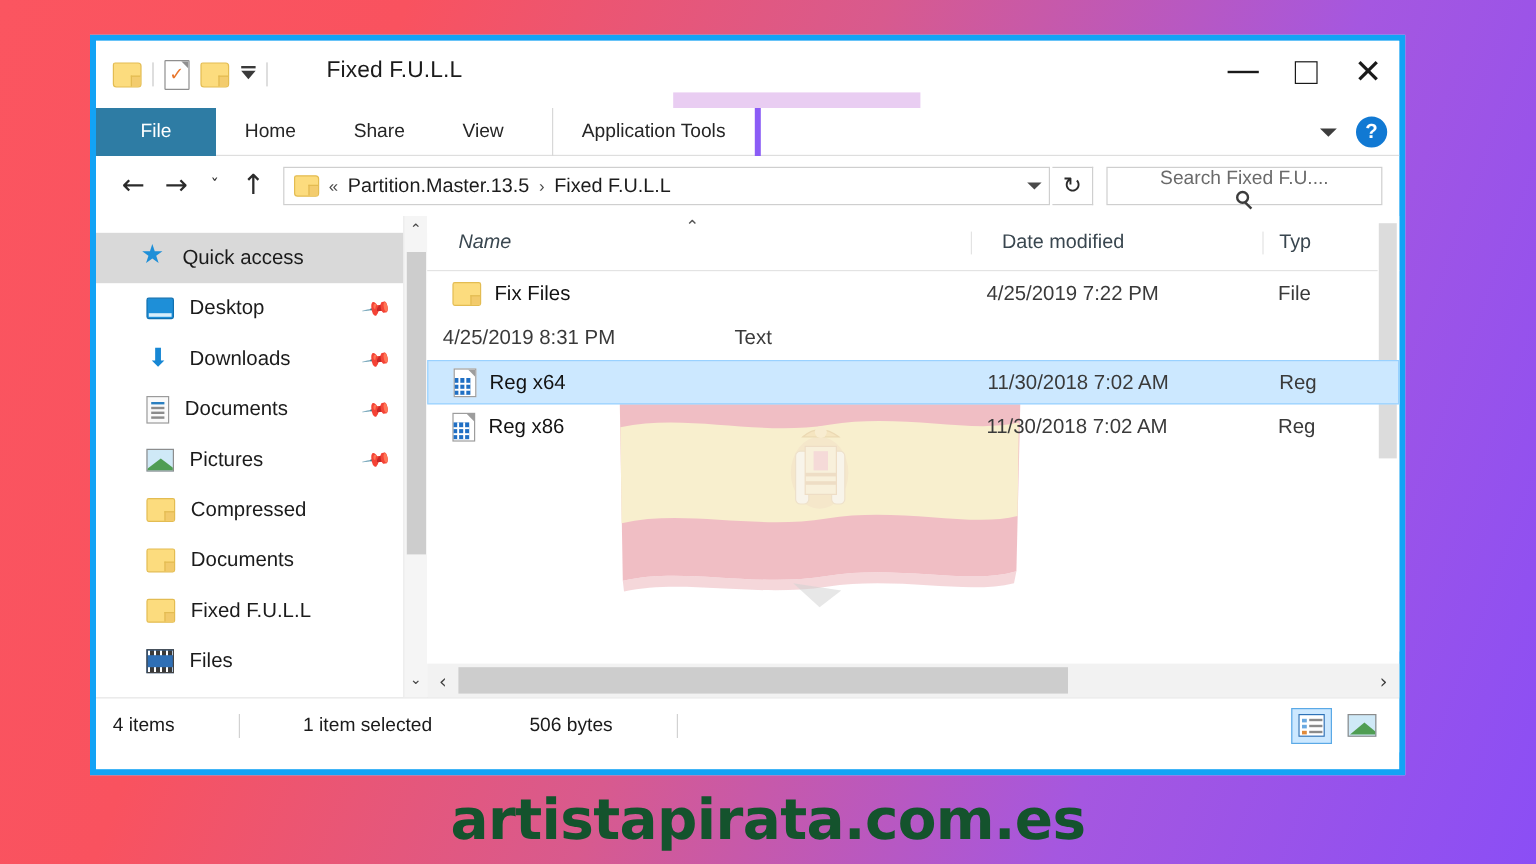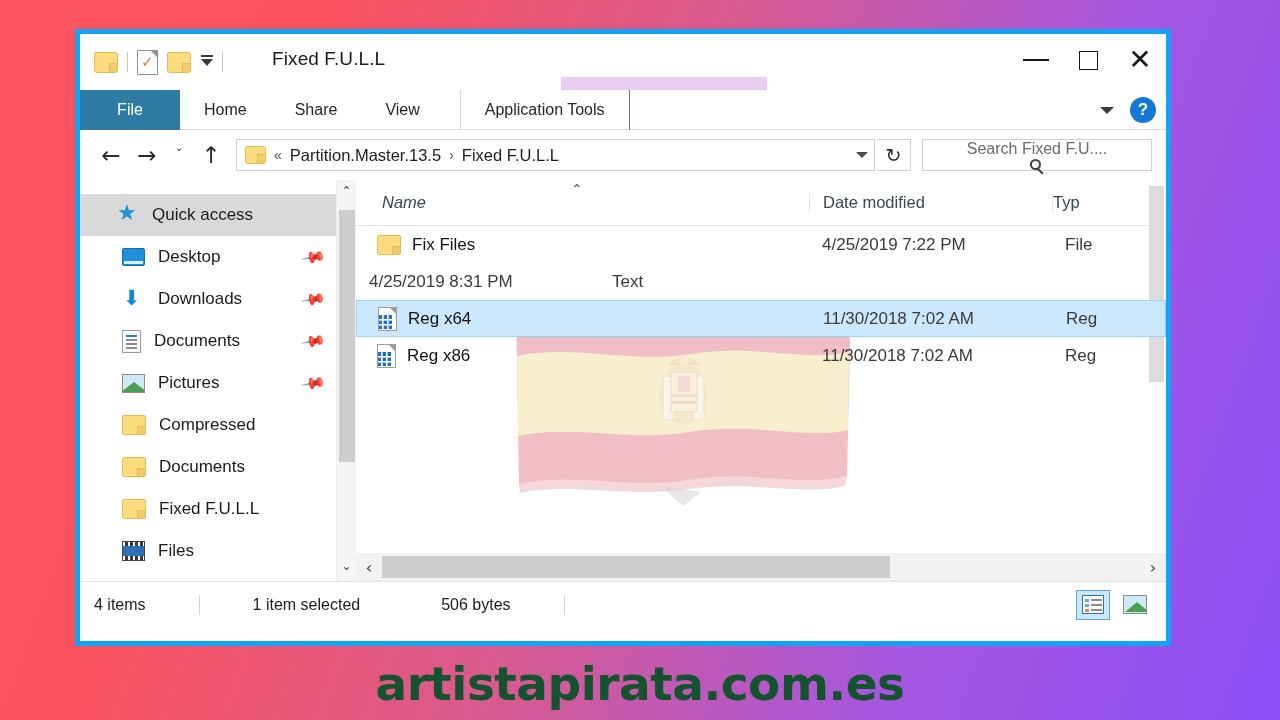--- a/index.html
+++ b/index.html
@@ -101,21 +101,21 @@
   .tab {
     display: flex; align-items: center;
     padding: 0 24px;
     font-size: 16px; color: #262626;
   }
   .tab.file {
     background: #2e7ca4; color: #fff; width: 100px;
     justify-content: center; padding: 0;
   }
   .tab.apptools {
-    border-left: 1px solid #d8d8d8; border-right: 1px solid #8b5cf6;
+    border-left: 1px solid #d8d8d8; border-right: 5px solid #8b5cf6;
     margin-left: 16px;
   }
   .ribbon-right {
     position: absolute; right: 10px; top: 0; height: 40px;
     display: flex; align-items: center; gap: 16px;
   }
   .chev-dn {
     width: 0; height: 0;
     border-left: 7px solid transparent; border-right: 7px solid transparent;
     border-top: 7px solid #3d3d3d;
@@ -270,22 +270,22 @@
   .colhdr {
     display: flex; height: 46px; align-items: center;
     border-bottom: 1px solid #e3e3e3;
     font-size: 16.5px; color: #39464f;
   }
   .col-name { width: 453px; padding-left: 26px; position: relative; font-style: italic; }
   .sort-caret {
     position: absolute; left: 215px; top: -12px;
     font-size: 14px; color: #555; font-family: "DejaVu Sans", sans-serif;
   }
-  .col-date { width: 243px; padding-left: 13px; border-left: 1px solid #e3e3e3; }
-  .col-type { flex: 1; border-left: 1px solid #e3e3e3; }
+  .col-date { width: 243px; padding-left: 25px; border-left: 1px solid #e3e3e3; }
+  .col-type { flex: 1; padding-left: 13px; border-left: 1px solid #e3e3e3; }
 
   .filerow {
     display: flex; align-items: center; height: 37px;
     font-size: 17px; color: #121212;
     position: relative; z-index: 3;
   }
   .filerow.selected { background: #cce8ff; border: 1px solid #99d1ff; }
   .fr-name { width: 453px; display: flex; align-items: center; gap: 11px; padding-left: 21px; }
   .fr-date { width: 243px; padding-left: 13px; color: #3a3a3a; }
   .fr-type { flex: 1; padding-left: 13px; color: #3a3a3a; overflow: hidden; white-space: nowrap; }

